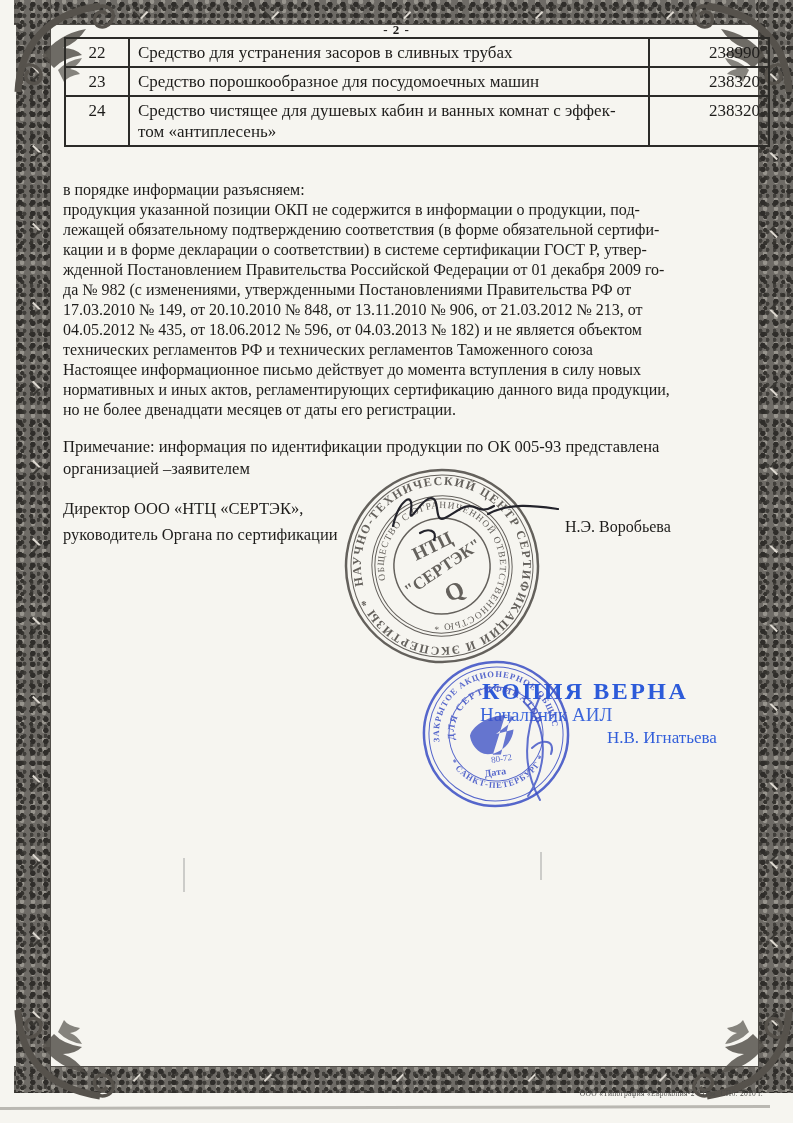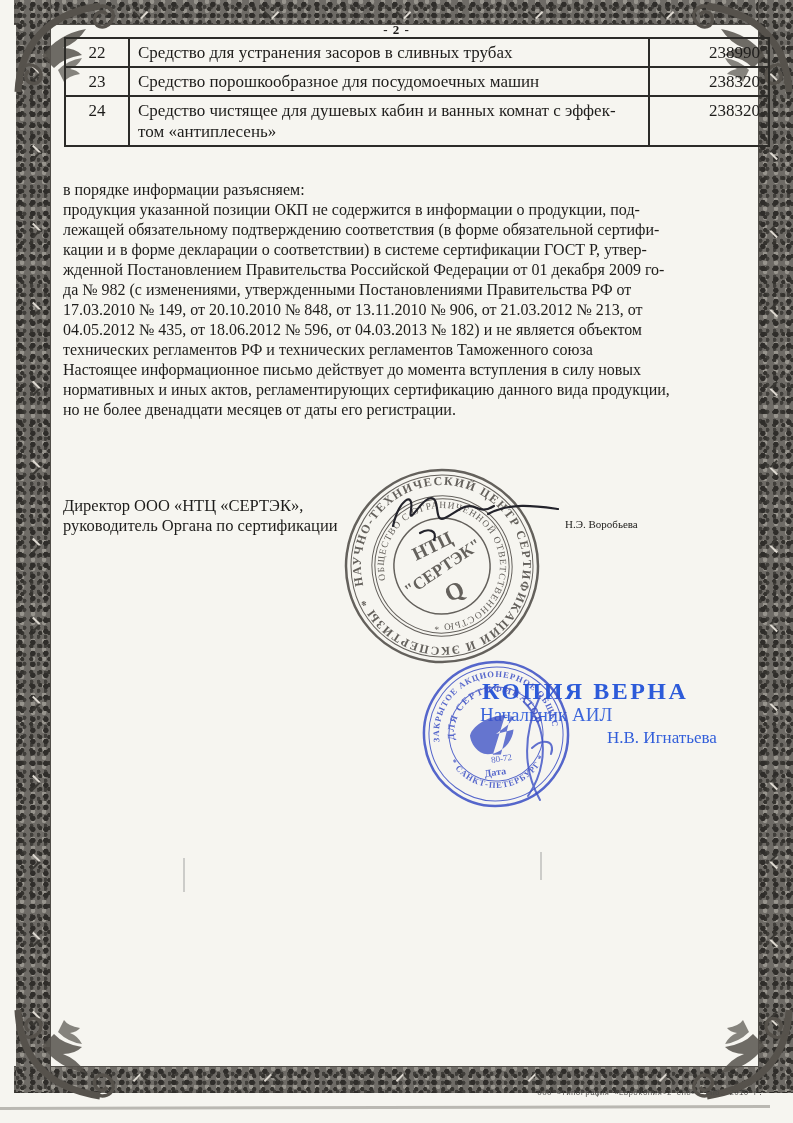--- a/index.html
+++ b/index.html
@@ -50,38 +50,38 @@
   table.okp td{border:2px solid #2c2b28;padding:3px 8px;vertical-align:top;line-height:21px;}
   td.col-num{width:46px;text-align:center;}
   td.col-name{width:502px;}
   td.col-code{width:102px;text-align:right;}
   .pre{white-space:pre-line;}
 
   
   .bodytext{position:absolute;left:63px;width:675px;font-size:16px;line-height:20px;white-space:pre-line;}
   #paragraph{top:180px;}
   #note{top:436px;font-size:16.5px;line-height:22px;}
-  #signatory{top:496px;font-size:16.5px;line-height:20px;}
-  #signatory-name{position:absolute;left:565px;top:518px;font-size:11px;}
+  #signatory{top:496px;font-size:16.5px;line-height:26px;}
+  #signatory-name{position:absolute;left:565px;top:518px;font-size:16px;}
   #contact{top:660px;font-size:16.5px;line-height:22px;}
 
   
   .stamp{position:absolute;}
   #stamp-black{left:342px;top:466px;width:200px;height:200px;color:#45413c;opacity:.82;transform:rotate(-14deg);}
   #stamp-blue{left:420px;top:658px;width:152px;height:152px;color:#3a4ec5;opacity:.85;transform:rotate(-8deg);}
   .stamp text{fill:currentColor;}
   #sig-black{position:absolute;left:368px;top:478px;width:230px;height:90px;color:#23232b;}
   #sig-blue{position:absolute;left:494px;top:688px;width:100px;height:120px;color:#3a4ec5;opacity:.8;}
   .bluetext{position:absolute;color:#1d4ed8;font-family:Liberation Serif, serif;}
   #copy-label{left:482px;top:678px;font-size:24px;font-weight:bold;letter-spacing:2.5px;opacity:.92;}
   #copy-role{left:480px;top:704px;font-size:19px;opacity:.85;text-align:center;}
   #copy-name{left:576px;top:728px;font-size:17px;opacity:.9;margin-left:31px;}
 
   .printer-credit{position:absolute;right:30px;top:1089px;font-size:7.5px;color:#4c4b48;
-    font-family:Liberation Mono, monospace;letter-spacing:.3px;}
+    font-family:Liberation Serif, serif;letter-spacing:.3px;}
 </style>
 </head>
 <body>
 
 <div class="page">
 
   <div class="band band-top">
       <i></i>
       <i></i>
       <i></i>
@@ -181,20 +181,22 @@
 лежащей обязательному подтверждению соответствия (в форме обязательной сертифи-
 кации и в форме декларации о соответствии)  в системе сертификации ГОСТ Р, утвер-
 жденной Постановлением Правительства Российской Федерации от 01 декабря 2009 го-
 да № 982 (с изменениями, утвержденными Постановлениями Правительства РФ от
 17.03.2010 № 149, от 20.10.2010 № 848, от 13.11.2010 № 906, от 21.03.2012 № 213, от
 04.05.2012 № 435, от 18.06.2012 № 596, от 04.03.2013 № 182) и не является объектом
 технических регламентов РФ и технических регламентов Таможенного союза
 Настоящее информационное письмо действует до момента вступления в силу новых
 нормативных и иных актов, регламентирующих сертификацию данного вида продукции,
 но не более двенадцати месяцев от даты его регистрации.</div>
+  <div id="note" class="bodytext">Примечание: информация по идентификации продукции по ОК 005-93  представлена
+организацией –заявителем</div>
   <div id="signatory" class="bodytext">Директор ООО «НТЦ «СЕРТЭК»,
 руководитель Органа по сертификации</div>
   <div id="signatory-name">Н.Э. Воробьева</div>
 
   <svg id="stamp-black" class="stamp" viewBox="0 0 200 200">
     <circle cx="100" cy="100" r="96" fill="none" stroke="currentColor" stroke-width="2.5"></circle>
     <circle cx="100" cy="100" r="91" fill="none" stroke="currentColor" stroke-width="1"></circle>
     <path id="bs-outer" d="M 19,100 A 81,81 0 1 1 181,100 A 81,81 0 1 1 19,100" fill="none"></path>
     <text font-size="12" letter-spacing="1.5" font-weight="bold">
       <textPath href="#bs-outer">НАУЧНО-ТЕХНИЧЕСКИЙ ЦЕНТР СЕРТИФИКАЦИИ И ЭКСПЕРТИЗЫ *</textPath>

